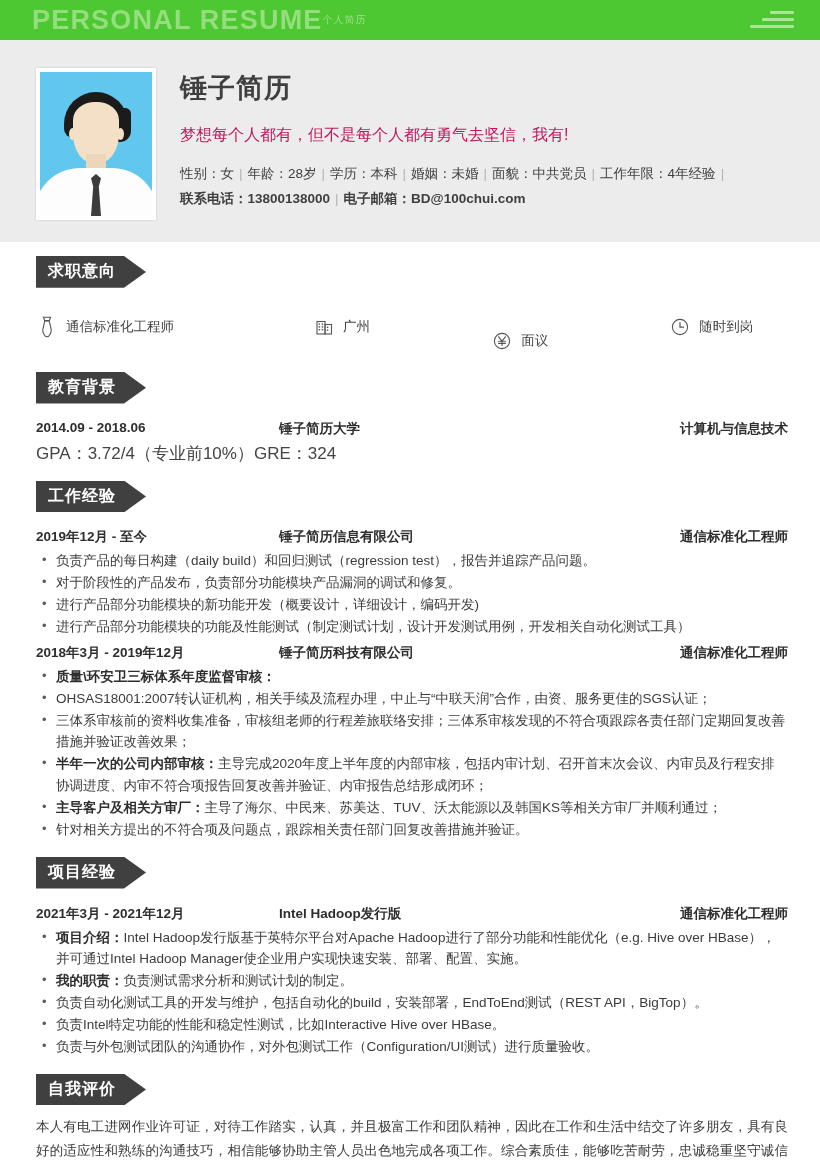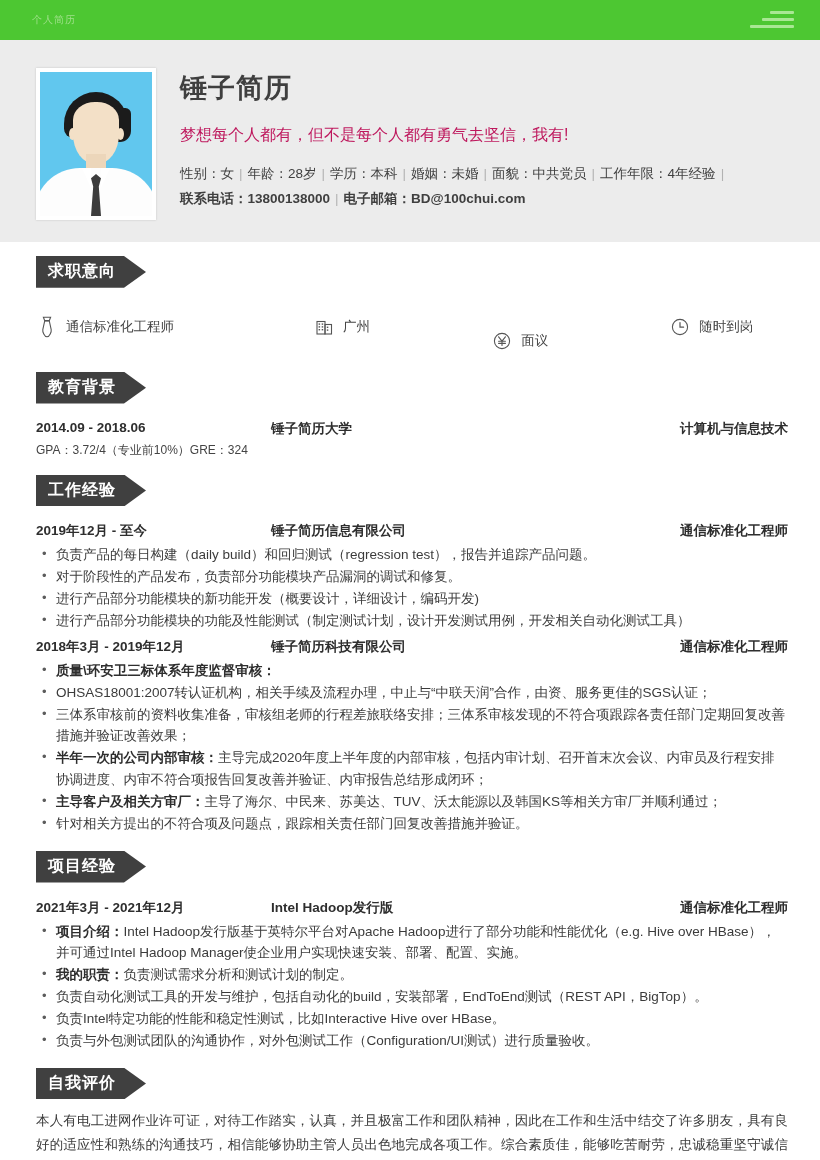--- a/index.html
+++ b/index.html
@@ -189,26 +189,27 @@
   .intent-icon svg { display:block; }
 
   
   .entry-head {
     display: flex;
     font-size: 13.5px;
     font-weight: bold;
     color: #2e2e2e;
     margin-top: 6px;
     margin-bottom: 4px;
+    gap: 8px;
   }
   .eh-date  { width: 235px; }
   .eh-org   { flex: 1; }
   .eh-role  { text-align: right; width: 200px; }
   .sub-line {
-    font-size: 12px;
+    font-size: 17px;
     color: #444;
     margin-bottom: 2px;
   }
 
   ul.bullets { list-style: none; margin: 0 0 2px 0; padding: 0; }
   ul.bullets li {
     position: relative;
     padding-left: 20px;
     font-size: 13.5px;
     color: #3b3b3b;
@@ -228,20 +229,21 @@
     color: #3b3b3b;
     line-height: 1.78;
     text-align: justify;
     padding-bottom: 26px;
   }
 </style>
 </head>
 <body>
 
 <div class="topbar">
+  <span class="brand-en">PERSONAL RESUME</span>
   <span class="brand-cn">个人简历</span>
   <div class="menu-icon">
     <span></span>
     <span></span>
     <span></span>
   </div>
 </div>
 
 <div class="profile">
   <div class="photo-frame">

